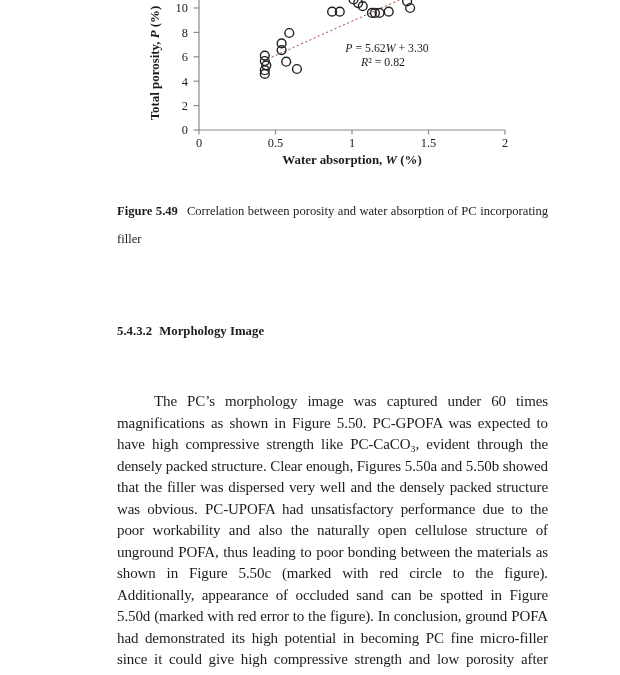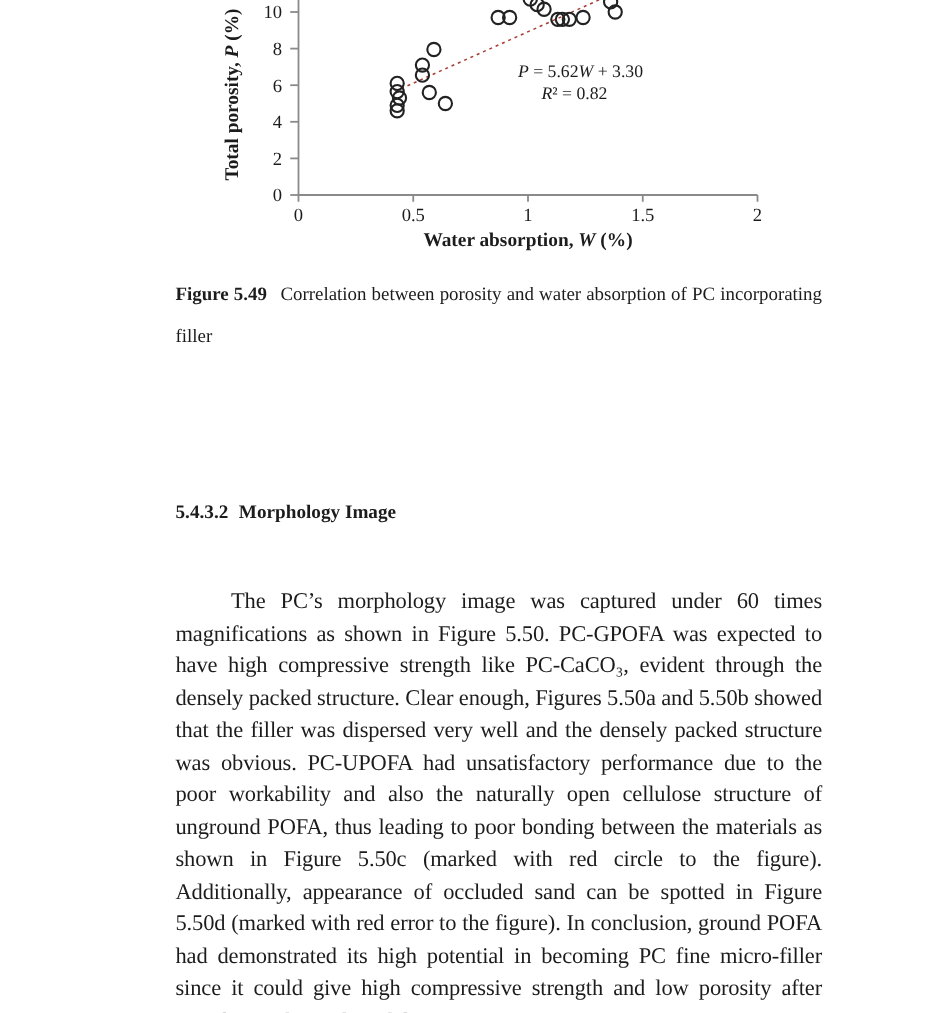--- a/index.html
+++ b/index.html
@@ -4,26 +4,26 @@
 <style>
   html,body { margin:0; padding:0; background:#ffffff; }
   .page {
     position:relative; width:620px; height:675px; background:#ffffff;
     font-family:"Liberation Serif","DejaVu Serif",serif; color:#1c1c1c;
     overflow:hidden;
   }
   .chart-wrap { position:absolute; left:0; top:0; width:620px; height:176px; }
   svg text { font-family:"Liberation Serif","DejaVu Serif",serif; fill:#1c1c1c; }
   .caption {
-    position:absolute; left:117px; top:182px; width:431px;
+    position:absolute; left:117px; top:197px; width:431px;
     font-size:12.6px; line-height:28px; text-align:justify;
   }
   .cap-label { font-weight:bold; margin-right:9px; }
   .heading {
-    position:absolute; left:117px; top:334px;
+    position:absolute; left:117px; top:324px;
     font-size:12.8px; font-weight:bold;
   }
   .heading .num { margin-right:7px; }
   .body-text {
     position:absolute; left:117px; top:391px; width:431px; margin:0;
     font-size:15px; line-height:21.5px; text-align:justify;
     text-indent:37px; letter-spacing:-0.1px;
   }
 </style>
 </head>

